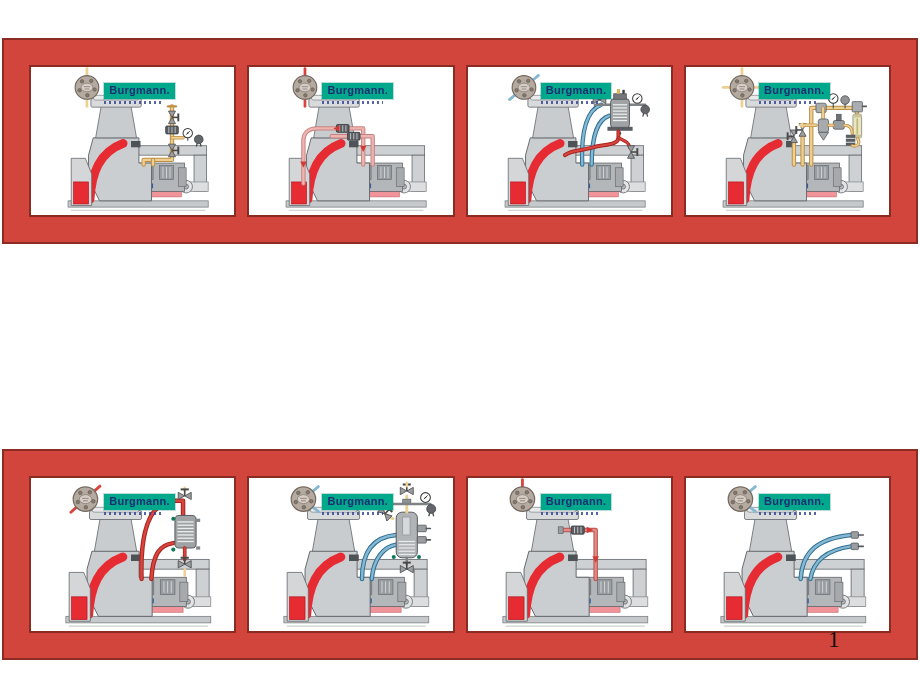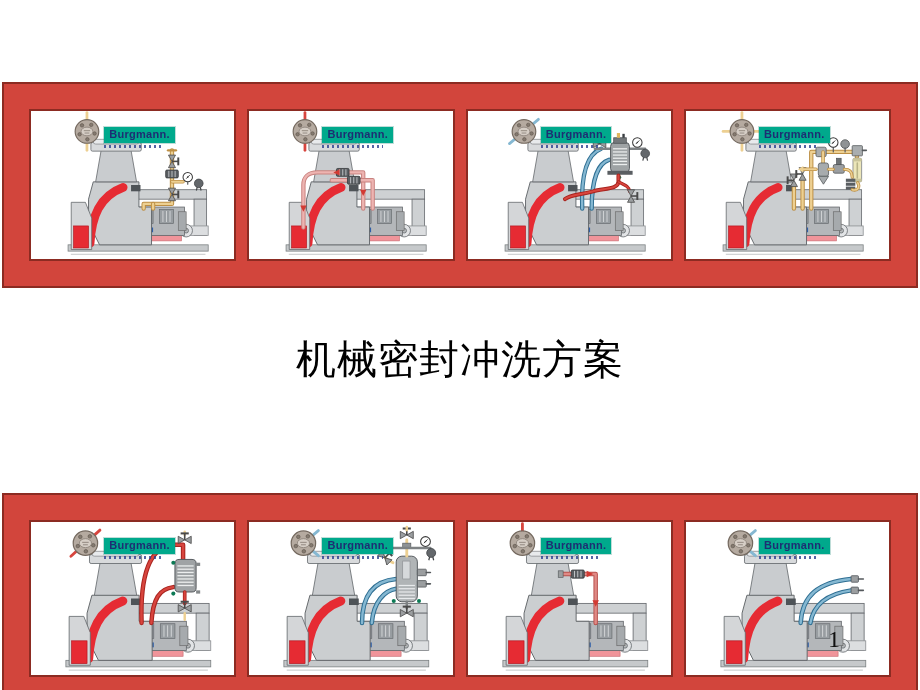--- a/index.html
+++ b/index.html
@@ -1,20 +1,20 @@
 <!DOCTYPE html>
 <html><head>
 <meta charset="utf-8">
 <style>
   html,body{margin:0;padding:0;}
   body{width:920px;height:690px;background:#ffffff;position:relative;overflow:hidden;
        font-family:"Liberation Sans",sans-serif;}
   .slide{position:absolute;inset:0;}
   .row{position:absolute;left:2px;width:916px;background:#d2453c;border:2px solid #8c2b22;
-       padding:25px;display:flex;gap:11px;box-sizing:border-box;margin-top:44px;}
+       padding:25px;display:flex;gap:11px;box-sizing:border-box;}
   .row-top{top:38px;height:206px;}
   .row-bottom{top:449px;height:211px;}
   .frame{flex:1;background:#ffffff;border:2px solid #8c2b22;position:relative;overflow:hidden;}
   .pump-svg{position:absolute;inset:0;width:100%;height:100%;}
   .logo-wrap{position:absolute;left:36%;top:10.5%;z-index:3;}
   .logo-badge{background:#00a98c;color:#1d2e73;font-weight:bold;font-size:11px;line-height:13px;
        padding:1px 5px 2px;letter-spacing:.3px;font-family:"Liberation Sans",sans-serif;
        box-shadow:0 0 0 1px rgba(0,120,100,.25);}
   .logo-sub{height:3px;margin-top:2px;width:85%;
        background:repeating-linear-gradient(90deg,#2b3f8f 0 2px,transparent 2px 5px);opacity:.8;}
@@ -390,21 +390,20 @@
             <path d="M190,100 C198,102 200,96 197,91" fill="none" stroke="#edd092" stroke-width="2" stroke-linecap="round" stroke-linejoin="round"></path>
           </g>
         </svg>
       <div class="logo-wrap">
         <div class="logo-badge"><span>Burgmann.</span></div>
         <div class="logo-sub"></div>
       </div>
     </div>
   </div>
 
-  <div class="title">机械密封冲洗方案</div>
 
   <div class="row row-bottom">
     <div class="frame">
       <svg class="pump-svg" viewBox="0 0 216 188" preserveAspectRatio="xMidYMid meet">
           <g>
             <rect x="26" y="170" width="178" height="8" fill="#c6c9cb" stroke="#7c8083" stroke-width="1"></rect>
             <path d="M30,182 H200" fill="none" stroke="#b4b7b9" stroke-width="1" stroke-linecap="round"></path>
             <rect x="112" y="100" width="90" height="12" fill="#ced1d3" stroke="#63676b" stroke-width="1"></rect>
             <rect x="186" y="112" width="16" height="46" fill="#ced1d3" stroke="#63676b" stroke-width="1"></rect>
             <rect x="104" y="146" width="100" height="12" fill="#dcdee0" stroke="#8b8e91" stroke-width="1"></rect>

